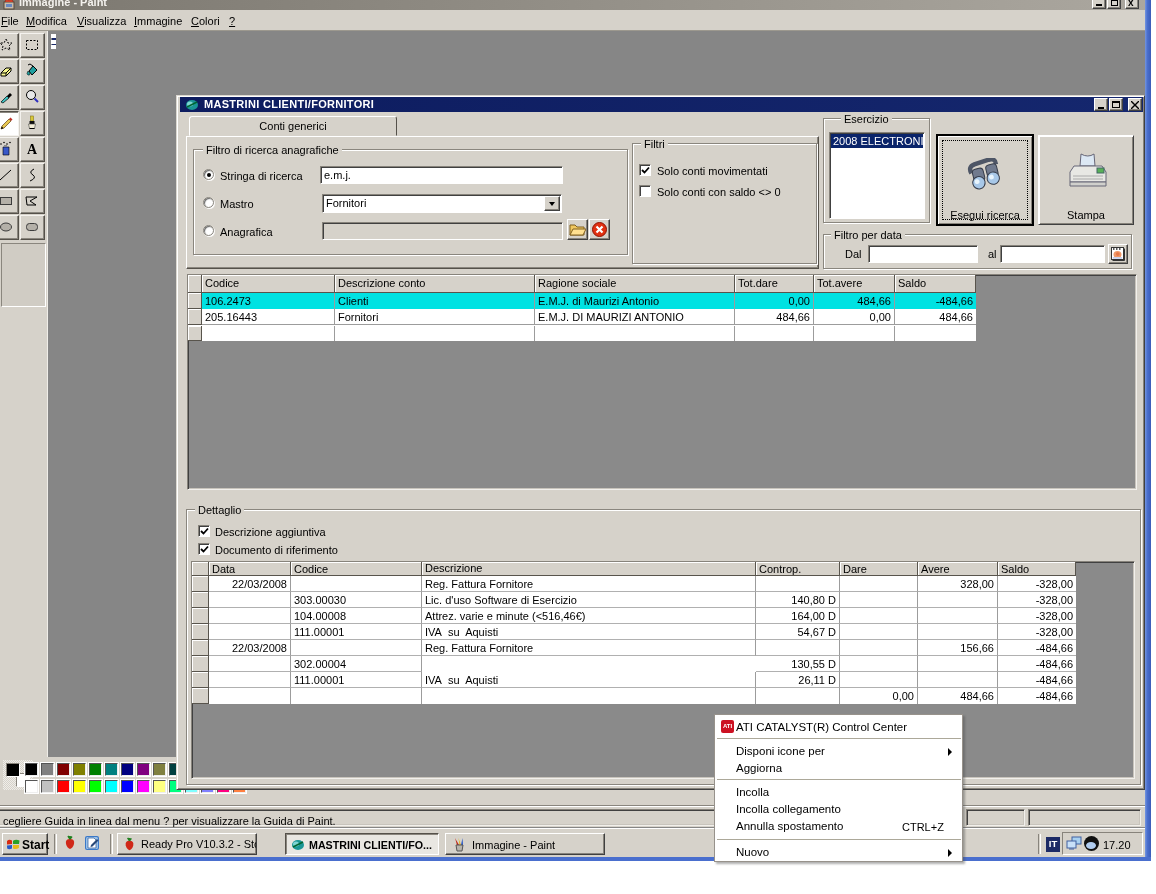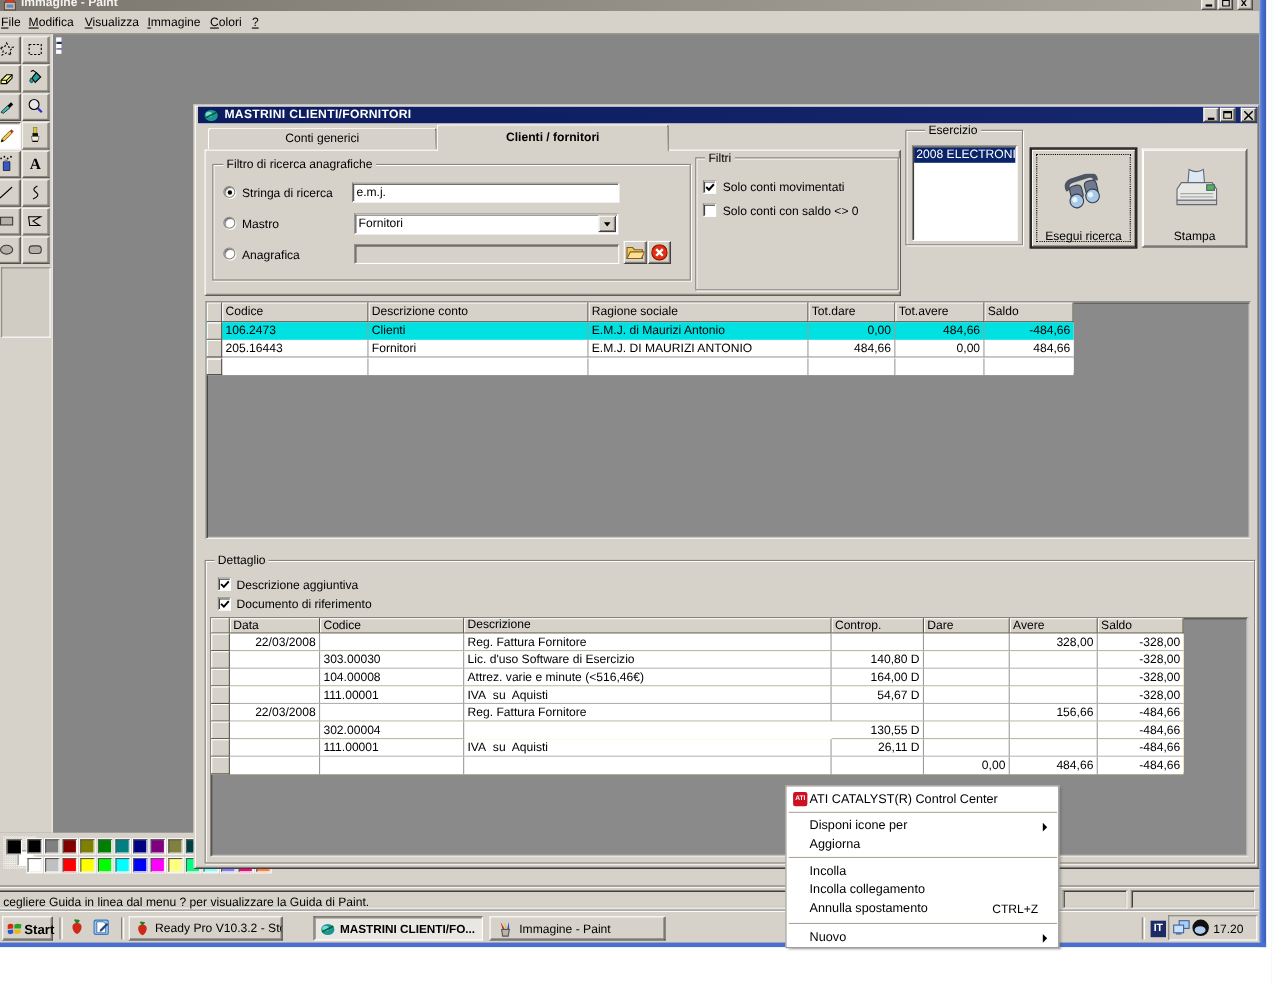--- a/index.html
+++ b/index.html
@@ -271,21 +271,20 @@
         </div>
       <div class="a out face" style="left:948px;top:1px;width:14px;height:13px">
           <svg width="8" height="8" viewBox="0 0 8 8" style="position:absolute;left:2px;top:2px">
             <path d="M0 0 L8 8 M8 0 L0 8" stroke="#000" stroke-width="1.4"></path>
           </svg>
         </div>
     </div>
 
     <div class="a face" style="left:9px;top:40px;width:633px;height:133px;border:1px solid;border-color:#fff #55514a #55514a #fff;box-shadow:inset -1px -1px 0 #8a867e"></div>
     <div class="a face" style="left:12px;top:20px;width:208px;height:20px;border:1px solid;border-color:#fff #55514a transparent #fff;border-radius:3px 3px 0 0;text-align:center;padding-top:3px">Conti generici</div>
-    <div class="a face" style="left:220px;top:17px;width:211px;height:25px;border:1px solid;border-color:#fff #55514a #d6d2ca #fff;border-radius:3px 3px 0 0;text-align:center;padding-top:5px;font-weight:bold">Clienti / fornitori</div>
 
     <div class="a etch" style="left:16px;top:53px;width:435px;height:106px">
       <div class="glab" style="left:9px">Filtro di ricerca anagrafiche</div>
       <div class="radio" style="left:9px;top:19px">
           <div class="dot"></div>
         </div>
       <div class="a" style="left:26px;top:20px">Stringa di ricerca</div>
       <div class="a in" style="left:126px;top:16px;width:243px;height:18px">
           <div class="a" style="left:3px;top:2px">e.m.j.</div>
         </div>
@@ -353,20 +352,38 @@
       <svg class="a" style="left:29px;top:16px" width="40" height="42" viewBox="0 0 40 42">
         <path d="M12 14 L13 2 Q20 6 26 2 L27 14 Z" fill="#dce8f4" stroke="#667"></path>
         <path d="M6 14 L34 14 L38 20 L38 30 L2 30 L2 20 Z" fill="#e8e8e4" stroke="#667"></path>
         <path d="M2 30 L38 30 L38 34 L2 34 Z" fill="#d0d0cc" stroke="#667"></path>
         <rect x="29" y="16" width="7" height="5" fill="#58b058" stroke="#466"></rect>
         <path d="M5 24 L35 24 M5 27 L35 27" stroke="#aaa"></path>
       </svg>
       <div class="a" style="left:0;top:73px;width:100%;text-align:center">Stampa</div>
     </div>
 
+    <div class="a etch" style="left:646px;top:138px;width:309px;height:35px">
+      <div class="glab" style="left:7px">Filtro per data</div>
+      <div class="a" style="left:21px;top:13px">Dal</div>
+      <div class="a in" style="left:44px;top:10px;width:110px;height:18px"></div>
+      <div class="a" style="left:164px;top:13px">al</div>
+      <div class="a in" style="left:176px;top:10px;width:105px;height:18px"></div>
+      <div class="a out face" style="left:284px;top:9px;width:20px;height:20px">
+        <svg class="a" style="left:1px;top:1px" width="16" height="16" viewBox="0 0 16 16">
+            <rect x="1.5" y="1.5" width="12" height="12" fill="#fff" stroke="#333"></rect>
+            <rect x="13.5" y="2.5" width="1.5" height="12" fill="#333"></rect>
+            <rect x="2.5" y="13.5" width="12" height="1.5" fill="#333"></rect>
+            <path d="M3 3 L4.5 3 M6 3 L7.5 3 M9 3 L10.5 3" stroke="#222" stroke-width="1.6"></path>
+            <ellipse cx="7.5" cy="8.5" rx="4" ry="3.5" fill="#f09868"></ellipse>
+            <path d="M6 7 Q8 5.5 9.5 7.5 Q10 9.5 7.5 10 Q5.5 9.5 6 7" fill="#e87848"></path>
+            <rect x="2.8" y="11" width="9.4" height="1.8" fill="#c8d0ec"></rect>
+          </svg>
+      </div>
+    </div>
 
     <div class="a in2" style="left:10px;top:178px;width:950px;height:216px;background:#8a8a8a">
       <div class="a" style="left:0;top:0;width:788px;height:66px;background:#fff;border-bottom:2px solid #2c2c2c">
         <div class="rowhd" style="left:0;top:0;width:14px;height:18px"></div>
         <div class="hdrcell" style="left:14px;top:0;width:133px;height:18px;padding:2px 0 0 3px">Codice</div>
         <div class="hdrcell" style="left:147px;top:0;width:200px;height:18px;padding:2px 0 0 3px">Descrizione conto</div>
         <div class="hdrcell" style="left:347px;top:0;width:200px;height:18px;padding:2px 0 0 3px">Ragione sociale</div>
         <div class="hdrcell" style="left:547px;top:0;width:79px;height:18px;padding:2px 0 0 3px">Tot.dare</div>
         <div class="hdrcell" style="left:626px;top:0;width:81px;height:18px;padding:2px 0 0 3px">Tot.avere</div>
         <div class="hdrcell" style="left:707px;top:0;width:81px;height:18px;padding:2px 0 0 3px">Saldo</div>
@@ -408,21 +425,21 @@
           </svg>
         </div>
       <div class="a" style="left:28px;top:16px">Descrizione aggiuntiva</div>
       <div class="cb" style="left:11px;top:33px">
           <svg width="9" height="9" viewBox="0 0 9 9" style="position:absolute;left:0.5px;top:0.5px">
             <path d="M1 4 L3.5 6.5 L8 1.5" fill="none" stroke="#000" stroke-width="1.8"></path>
           </svg>
         </div>
       <div class="a" style="left:28px;top:34px">Documento di riferimento</div>
       <div class="a in2" style="left:4px;top:51px;width:944px;height:218px;background:#8a8a8a">
-        <div class="a" style="left:0;top:0;width:884px;height:142px;background:#fde047;border-bottom:2px solid #2c2c2c">
+        <div class="a" style="left:0;top:0;width:884px;height:142px;background:#b91c1c;border-bottom:2px solid #2c2c2c">
         <div class="rowhd" style="left:0;top:0;width:17px;height:14px"></div>
         <div class="hdrcell" style="left:17px;top:0;width:82px;height:14px;padding:1px 0 0 3px">Data</div>
         <div class="hdrcell" style="left:99px;top:0;width:131px;height:14px;padding:1px 0 0 3px">Codice</div>
         <div class="hdrcell" style="left:230px;top:0;width:334px;height:14px;padding:0 0 0 3px">Descrizione</div>
         <div class="hdrcell" style="left:564px;top:0;width:84px;height:14px;padding:1px 0 0 3px">Controp.</div>
         <div class="hdrcell" style="left:648px;top:0;width:78px;height:14px;padding:1px 0 0 3px">Dare</div>
         <div class="hdrcell" style="left:726px;top:0;width:80px;height:14px;padding:1px 0 0 3px">Avere</div>
         <div class="hdrcell" style="left:806px;top:0;width:78px;height:14px;padding:1px 0 0 3px">Saldo</div>
         <div class="a" style="left:0;top:14px;width:884px;height:16px;background:#fff">
           <div class="rowhd" style="left:0;top:0;width:17px;height:16px"></div>

